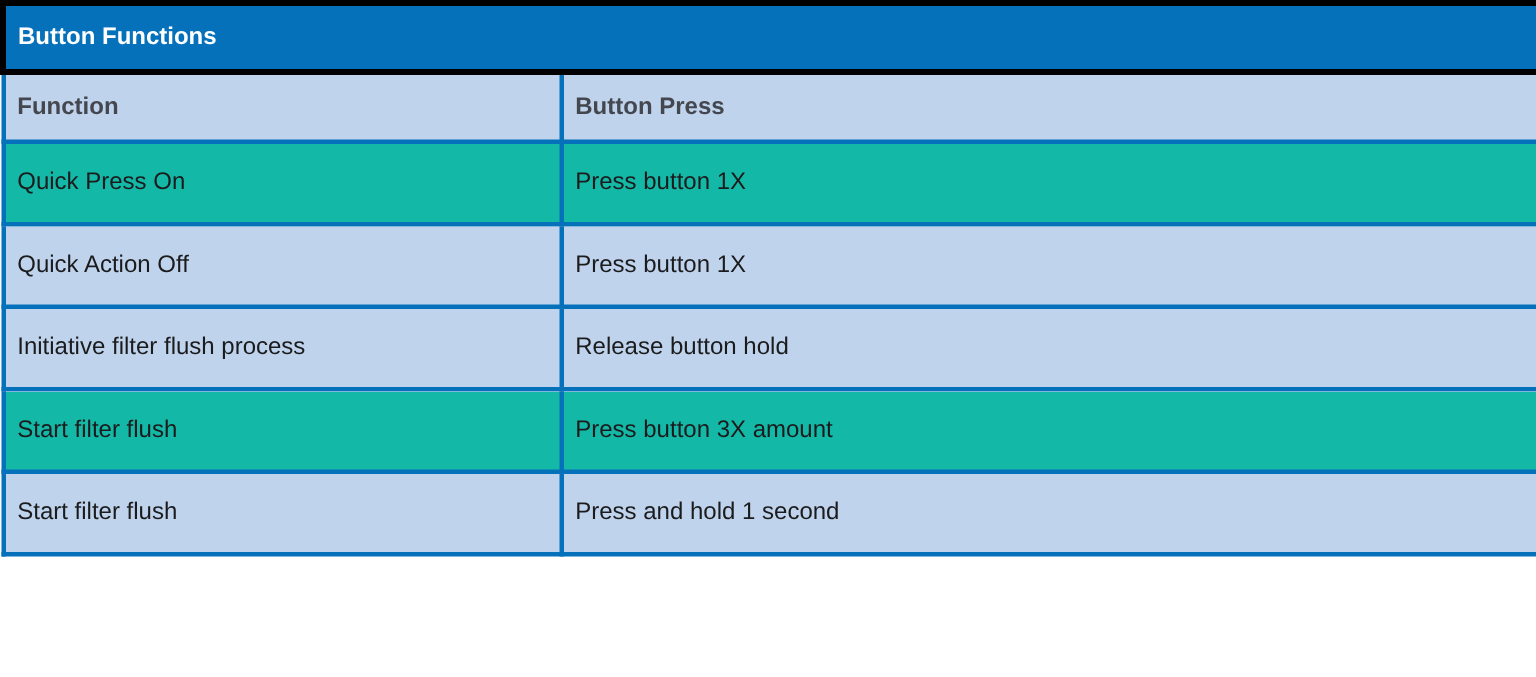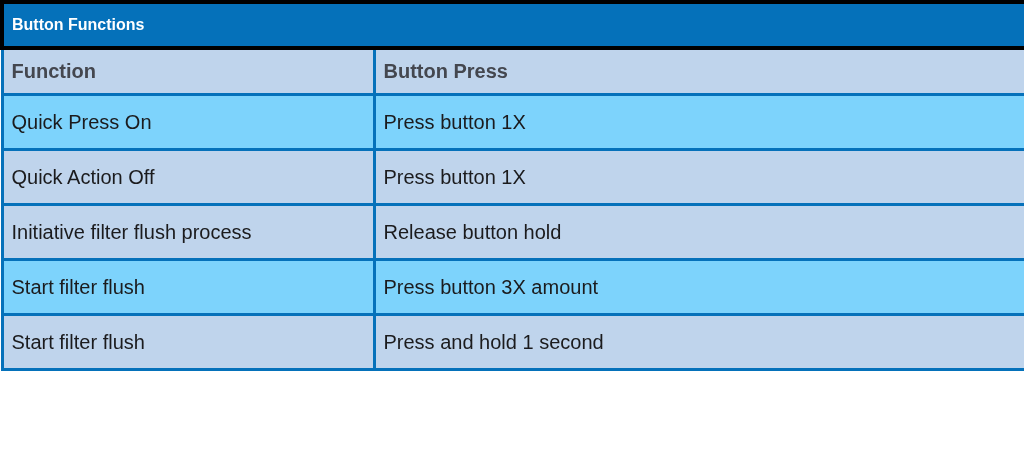--- a/index.html
+++ b/index.html
@@ -20,21 +20,21 @@
     table-layout: fixed;
   }
   table.bf-table col.col-function { width: 372px; }
   table.bf-table col.col-action   { width: 652px; }
 
   table.bf-table td, table.bf-table th {
     border: 3px solid #0571BA;
     padding: 0 12px 0 8px;
     text-align: left;
     vertical-align: middle;
-    font-size: 20px;
+    font-size: 16px;
     overflow: hidden;
     white-space: nowrap;
   }
 
   tr.title-row th {
     background: #0571BA;
     color: #ffffff;
     font-weight: 700;
     height: 42px;
     border: 4px solid #000000;
@@ -46,21 +46,21 @@
     background: #BFD4EC;
     color: #44474F;
     font-weight: 700;
     height: 43px;
   }
 
   tr.data-row td {
     color: #1B1B1D;
     font-weight: 400;
     height: 52px;
-    background: #7dd3fc;
+    background: #14b8a6;
   }
   tr.data-row.alt td {
     background: #BFD4EC;
   }
 </style>
 </head>
 <body>
 
 <div class="page">
   <table class="bf-table">

